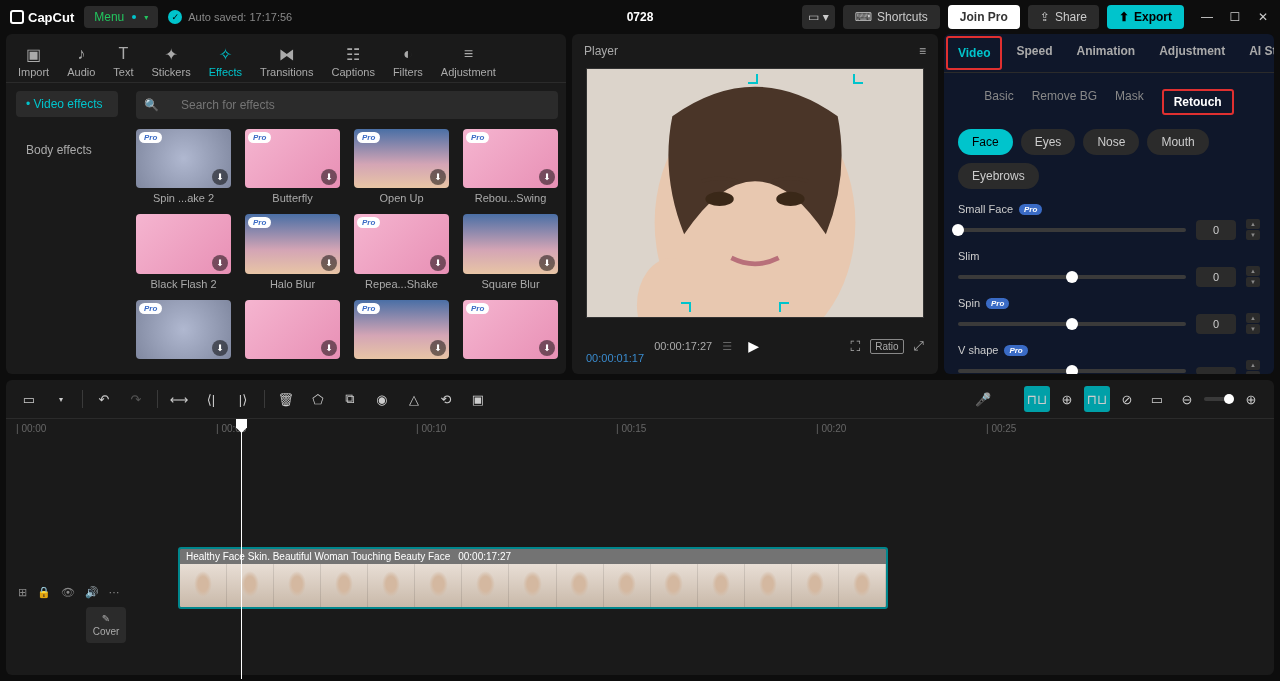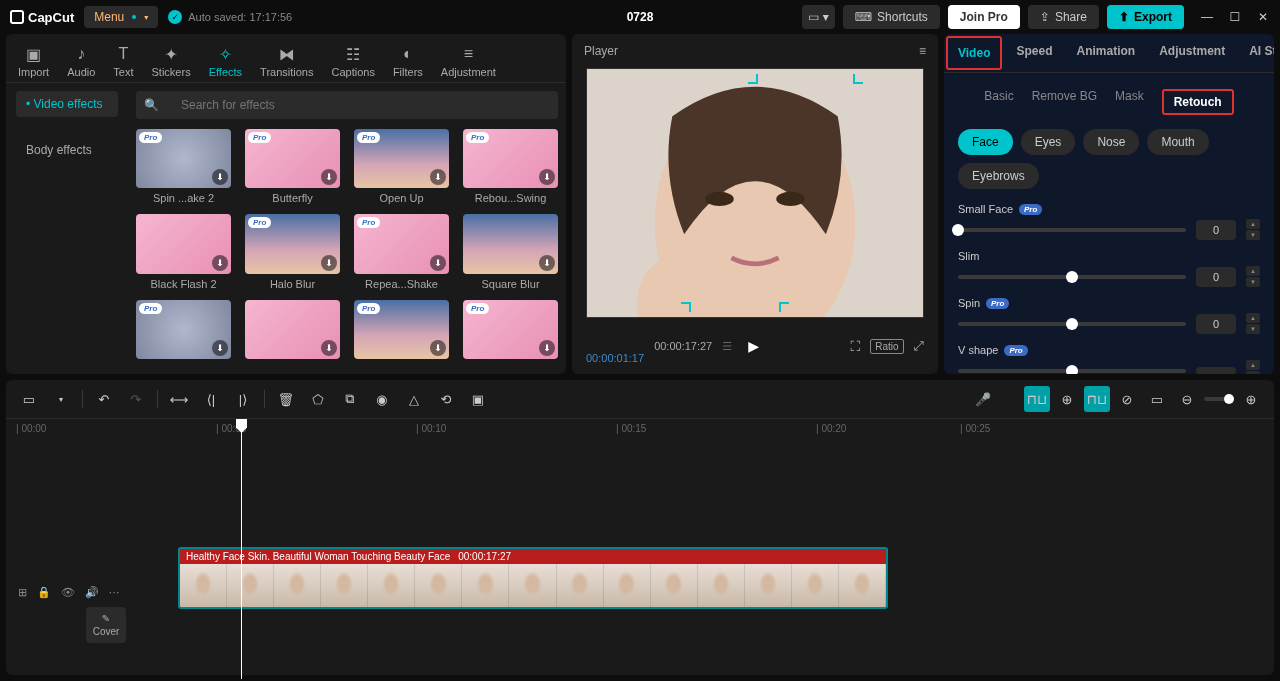--- a/index.html
+++ b/index.html
@@ -1,20 +1,20 @@
 <!DOCTYPE html>
 <html><head>
 <meta charset="utf-8">
 <style>
 * { box-sizing: border-box; margin: 0; padding: 0; font-family: -apple-system, BlinkMacSystemFont, "Segoe UI", Arial, sans-serif; }
 body { background: #0d0d0d; color: #ccc; font-size: 12px; overflow: hidden; width: 1280px; height: 681px; }
 .topbar { display: flex; align-items: center; height: 34px; padding: 0 10px; background: #0d0d0d; gap: 10px; }
 .logo { display: flex; align-items: center; gap: 4px; color: #fff; font-weight: bold; font-size: 13px; }
 .logo-icon { width: 14px; height: 14px; border: 2px solid #fff; border-radius: 3px; display: inline-block; }
-.menu-btn { background: #2b2b2b; color: #fdba74; padding: 4px 10px; border-radius: 4px; font-size: 12px; display: flex; align-items: center; gap: 8px; }
+.menu-btn { background: #2b2b2b; color: #22c55e; padding: 4px 10px; border-radius: 4px; font-size: 12px; display: flex; align-items: center; gap: 8px; }
 .menu-btn .dot { width: 4px; height: 4px; background: #00c4cc; border-radius: 50%; }
 .autosave { display: flex; align-items: center; gap: 6px; color: #888; font-size: 11px; }
 .check-icon { width: 14px; height: 14px; background: #00c4cc; border-radius: 50%; display: flex; align-items: center; justify-content: center; color: #000; font-size: 9px; }
 .title-center { position: absolute; left: 50%; transform: translateX(-50%); color: #fff; font-size: 12px; font-weight: 700; }
 .topbar-right { margin-left: auto; display: flex; align-items: center; gap: 8px; }
 .btn { background: #2b2b2b; color: #ccc; padding: 5px 12px; border-radius: 4px; font-size: 12px; display: flex; align-items: center; gap: 5px; cursor: pointer; }
 .btn-join { background: #fff; color: #333; font-weight: bold; }
 .btn-export { background: #00c4cc; color: #000; font-weight: bold; }
 .win-controls { display: flex; gap: 14px; margin-left: 8px; }
 .win-btn { width: 14px; height: 14px; display: flex; align-items: center; justify-content: center; color: #ccc; font-size: 12px; cursor: pointer; }
@@ -81,21 +81,21 @@
 .tl-ruler { display: flex; padding: 4px 0 4px 164px; color: #666; font-size: 10px; position: relative; height: 22px; }
 .ruler-mark { position: absolute; }
 .playhead { position: absolute; left: 235px; top: 0; width: 1px; height: 260px; background: #fff; z-index: 5; }
 .playhead-head { position: absolute; top: 0; left: -5px; width: 11px; height: 14px; background: #fff; clip-path: polygon(0 0, 100% 0, 100% 60%, 50% 100%, 0 60%); }
 .tl-content { flex: 1; position: relative; display: flex; }
 .tl-leftcol { width: 128px; display: flex; flex-direction: column; justify-content: flex-end; padding-bottom: 30px; }
 .tl-icons-row { display: flex; gap: 10px; padding: 8px 12px; color: #888; font-size: 11px; }
 .cover-btn { display: flex; flex-direction: column; align-items: center; gap: 2px; color: #aaa; font-size: 10px; background: #2b2b2b; border-radius: 4px; padding: 6px 8px; margin: 0 8px 2px auto; width: 40px; }
 .tl-tracks { flex: 1; position: relative; }
 .clip { position: absolute; left: 44px; top: 106px; width: 710px; height: 62px; border: 2px solid #00868c; border-radius: 3px; background: #0a5055; overflow: hidden; }
-.clip-header { background: #b91c1c; color: #fff; font-size: 10px; padding: 2px 6px; display: flex; gap: 8px; text-align: right; }
+.clip-header { background: #737373; color: #fff; font-size: 10px; padding: 2px 6px; display: flex; gap: 8px; text-align: right; }
 .clip-thumbs { display: flex; height: 44px; }
 .clip-thumb { flex: 1; background: linear-gradient(180deg, #e8ded5, #c8b8a8); border-right: 1px solid rgba(0,0,0,0.1); position: relative; }
 .clip-thumb::after { content:''; position:absolute; left:30%; top:15%; width:40%; height:60%; background: radial-gradient(ellipse at center, #d4b8a0 40%, transparent 70%); border-radius:50%; }
 svg { display: block; }
 .effects-body { display:flex; flex:1; overflow:hidden; }
 </style>
 </head>
 <body>
 
 <div class="topbar">
@@ -441,21 +441,21 @@
   </div>
   <div class="tl-ruler" id="tl-ruler">
     <div class="playhead">
         <div class="playhead-head"></div>
       </div>
   <div class="ruler-mark" style="left: 10px;">| 00:00</div>
       <div class="ruler-mark" style="left: 210px;">| 00:05</div>
       <div class="ruler-mark" style="left: 410px;">| 00:10</div>
       <div class="ruler-mark" style="left: 610px;">| 00:15</div>
       <div class="ruler-mark" style="left: 810px;">| 00:20</div>
-      <div class="ruler-mark" style="left: 954px;">| 00:25</div>
+      <div class="ruler-mark" style="left: 980px;">| 00:25</div>
     </div>
   <div class="tl-content">
     <div class="tl-leftcol">
       <div class="tl-icons-row">
         <span>⊞</span>
         <span>🔒</span>
         <span>👁</span>
         <span>🔊</span>
         <span>⋯</span>
       </div>

